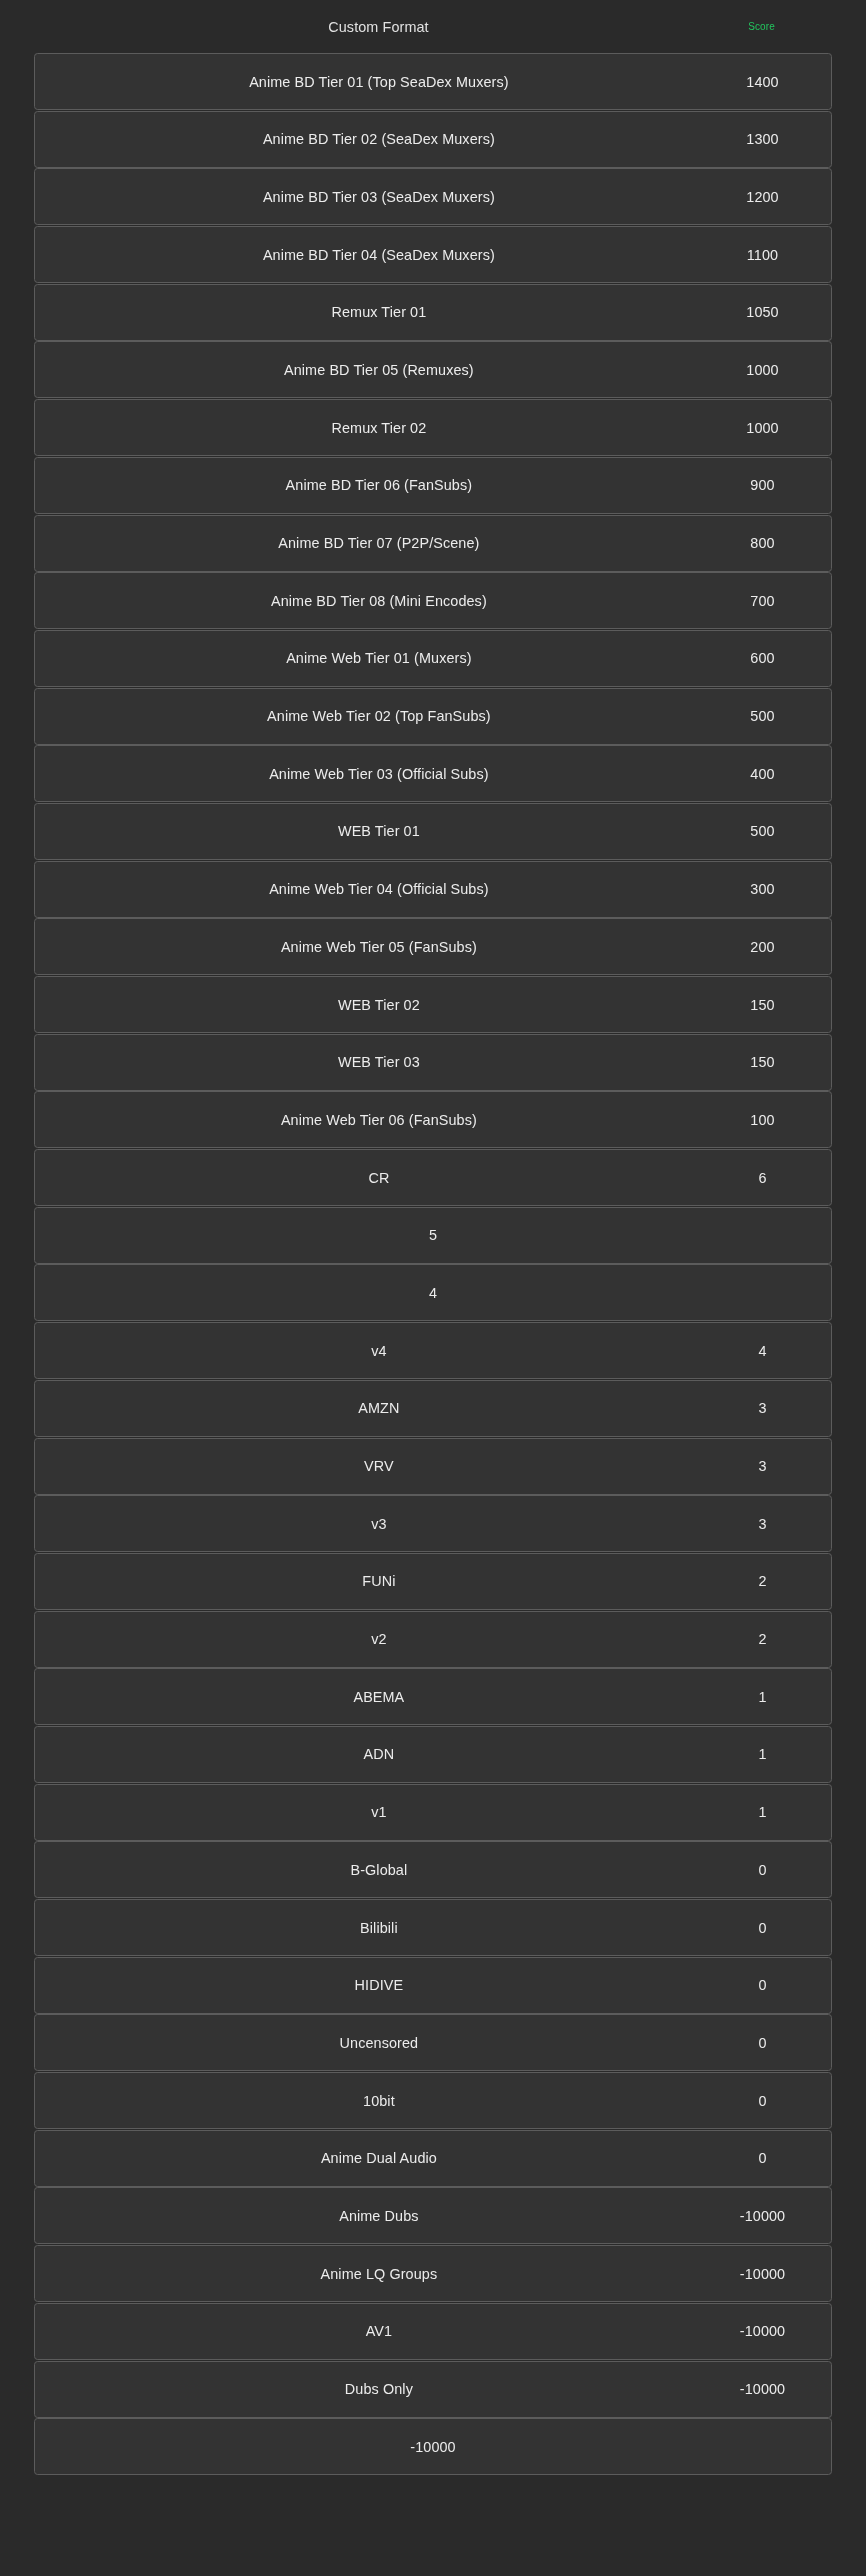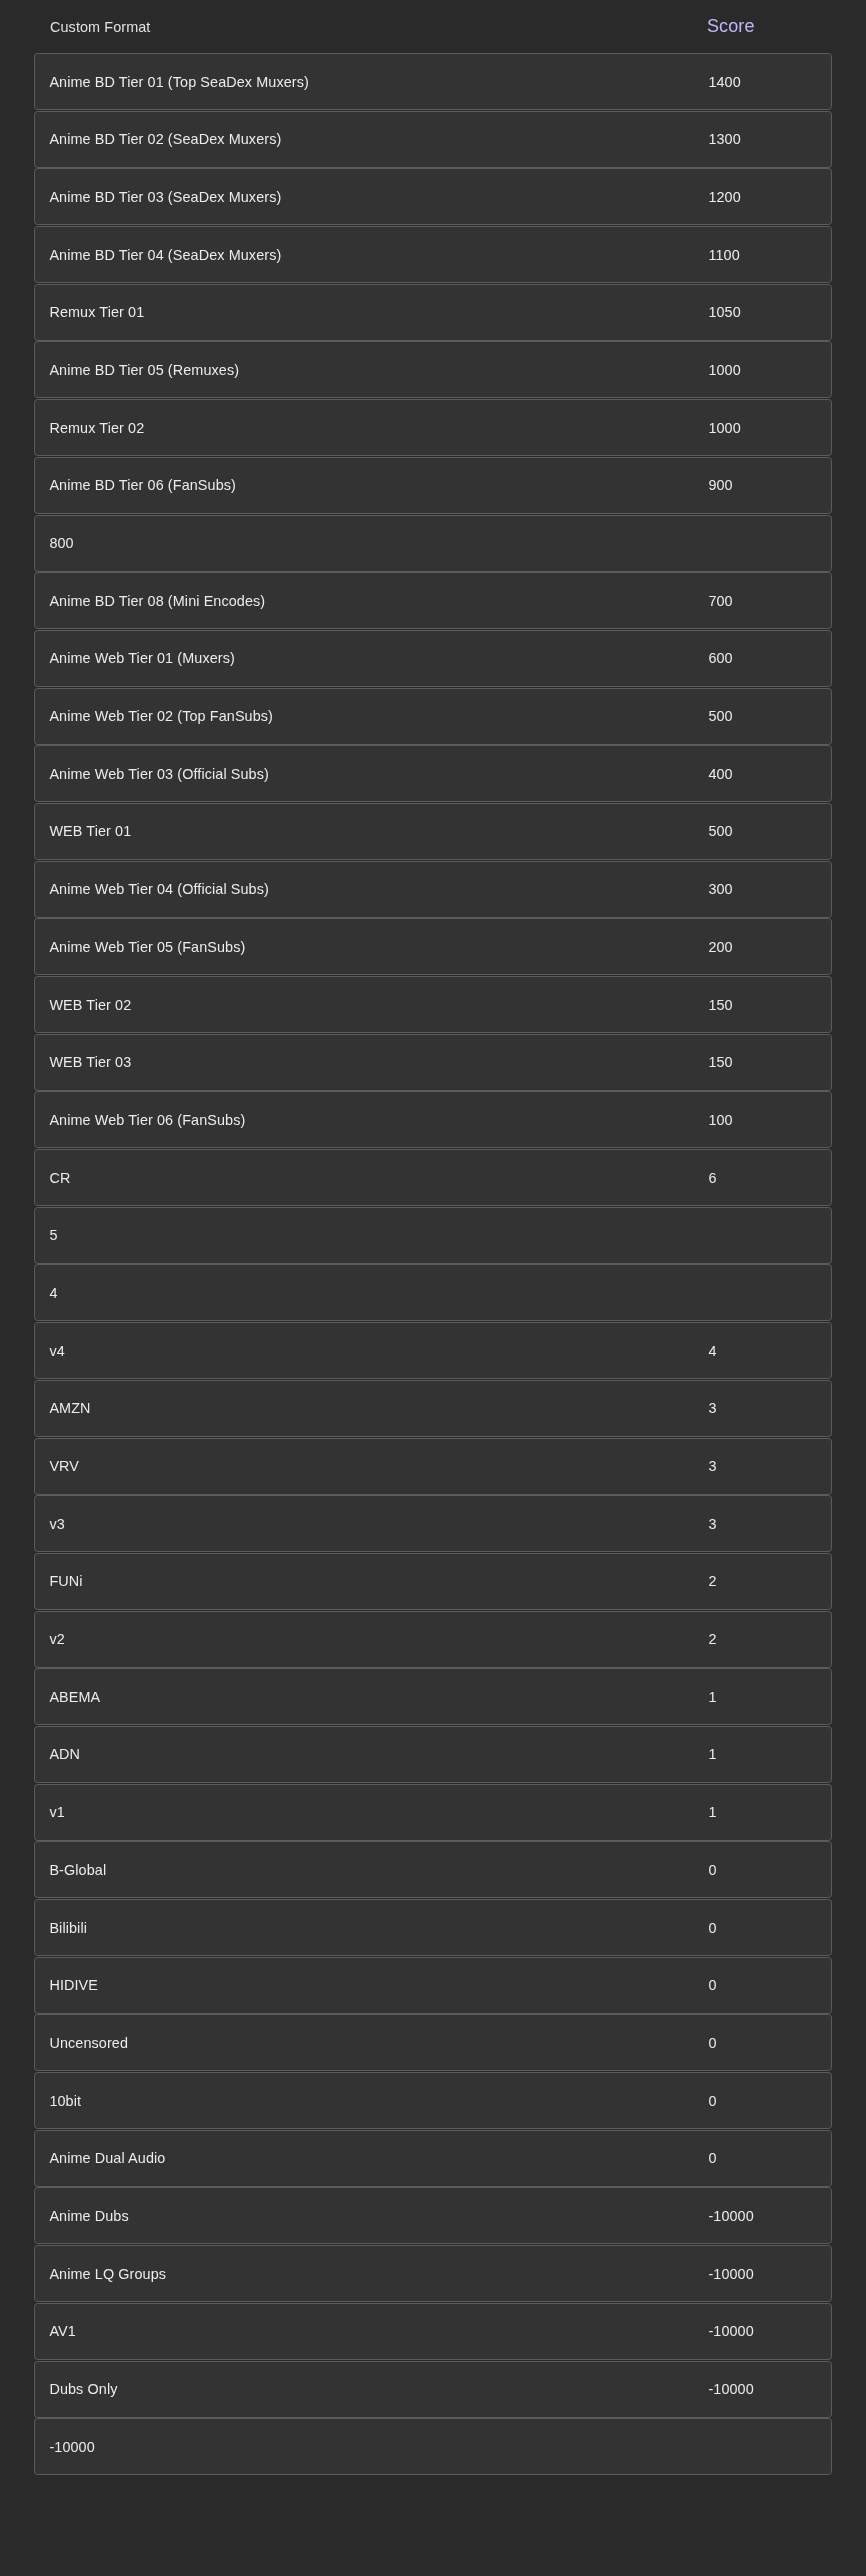--- a/index.html
+++ b/index.html
@@ -10,37 +10,38 @@
     font-family: "Liberation Sans", sans-serif;
   }
   body {
     width: 866px;
     min-height: 2576px;
     color: #e8e8e8;
   }
   .page {
     width: 866px;
     padding: 0 34px;
+    text-align: center;
   }
   .header-row {
     display: flex;
     align-items: center;
     height: 53px;
     padding: 0 16px;
   }
   .header-col-format {
     flex: 0 0 657px;
     font-size: 14.4px;
     color: #e2e2e2;
     letter-spacing: 0.1px;
   }
   .header-col-score {
     flex: 1 1 auto;
-    font-size: 18px;
-    color: #c4b5fd;
+    font-size: 10px;
+    color: #22c55e;
     letter-spacing: 0.1px;
   }
   .rows {
     display: flex;
     flex-direction: column;
     gap: 0.7px;
   }
   .fmt-row {
     display: flex;
     align-items: center;
@@ -103,20 +104,21 @@
       </div>
       <div class="fmt-row">
         <div class="fmt-name">Remux Tier 02</div>
         <div class="fmt-score">1000</div>
       </div>
       <div class="fmt-row">
         <div class="fmt-name">Anime BD Tier 06 (FanSubs)</div>
         <div class="fmt-score">900</div>
       </div>
       <div class="fmt-row">
+        <div class="fmt-name">Anime BD Tier 07 (P2P/Scene)</div>
         <div class="fmt-score">800</div>
       </div>
       <div class="fmt-row">
         <div class="fmt-name">Anime BD Tier 08 (Mini Encodes)</div>
         <div class="fmt-score">700</div>
       </div>
       <div class="fmt-row">
         <div class="fmt-name">Anime Web Tier 01 (Muxers)</div>
         <div class="fmt-score">600</div>
       </div>

